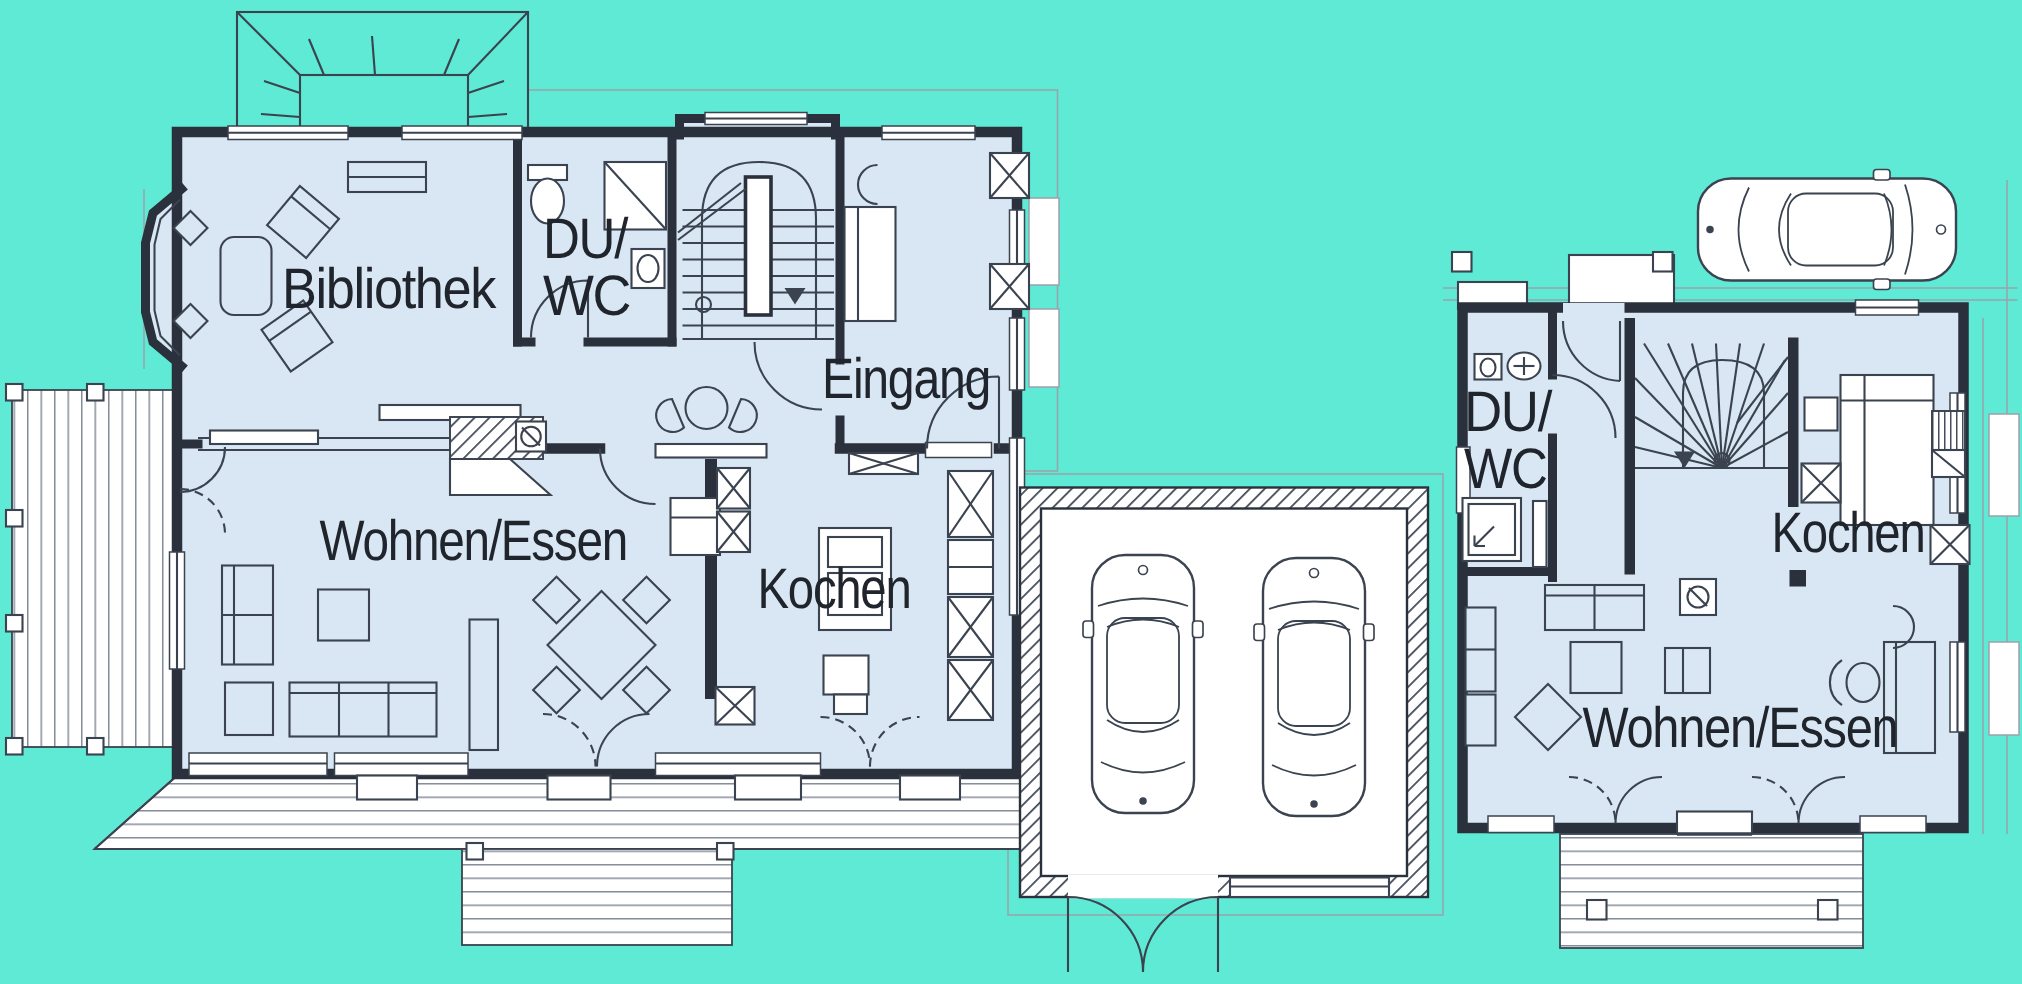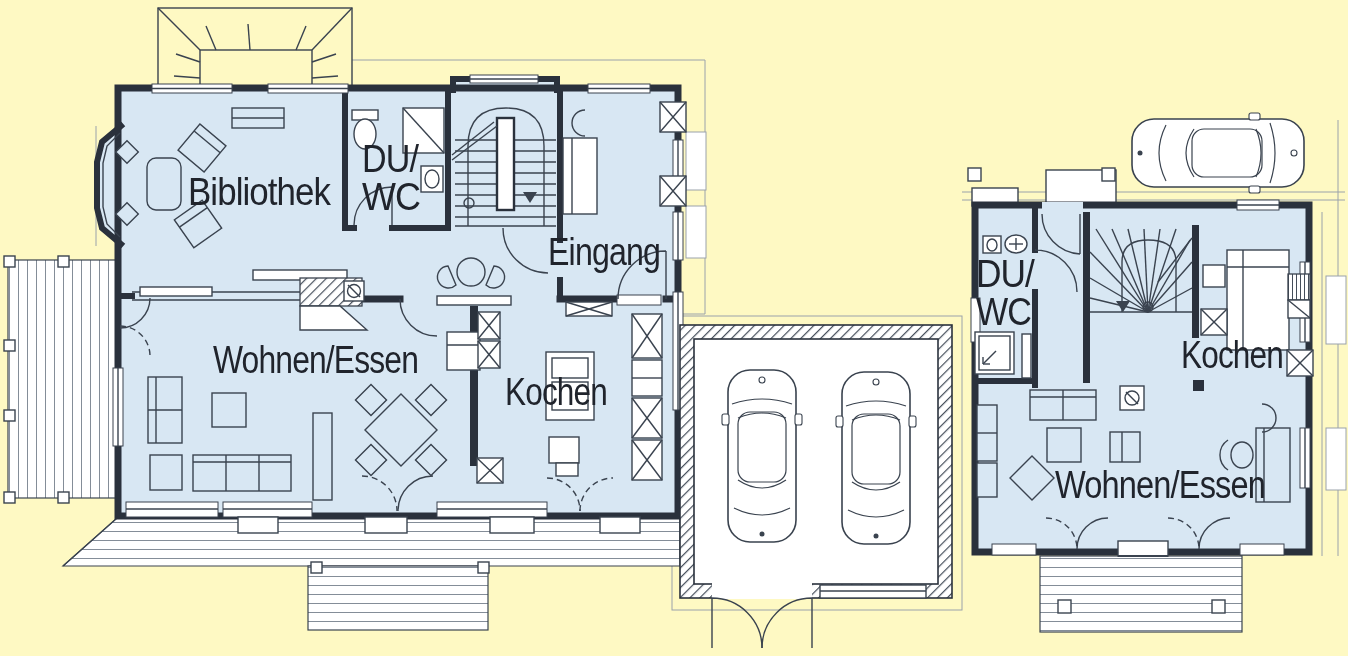--- a/index.html
+++ b/index.html
@@ -1,16 +1,16 @@
 <!DOCTYPE html>
 <html><head>
 <meta charset="utf-8">
 <style>
   html,body{margin:0;padding:0;background:#ffffff;}
-  .page{position:relative;width:1348px;height:656px;background:#fef9c3;overflow:hidden;
+  .page{position:relative;width:1348px;height:656px;background:#5eead4;overflow:hidden;
         font-family:"Liberation Sans",sans-serif;}
   svg{display:block}
   
   .room{fill:#d8e7f3;stroke:none}
   .wall7{fill:none;stroke:#2a313c;stroke-width:7;stroke-linecap:square}
   .wall6{fill:none;stroke:#2a313c;stroke-width:6;stroke-linecap:square}
   .wallf{fill:#2a313c;stroke:none}
   .ln{fill:none;stroke:#3a434f;stroke-width:1.4}
   .ln2{fill:none;stroke:#3a434f;stroke-width:2.2}
   .fw{fill:#ffffff;stroke:#3a434f;stroke-width:1.4}

